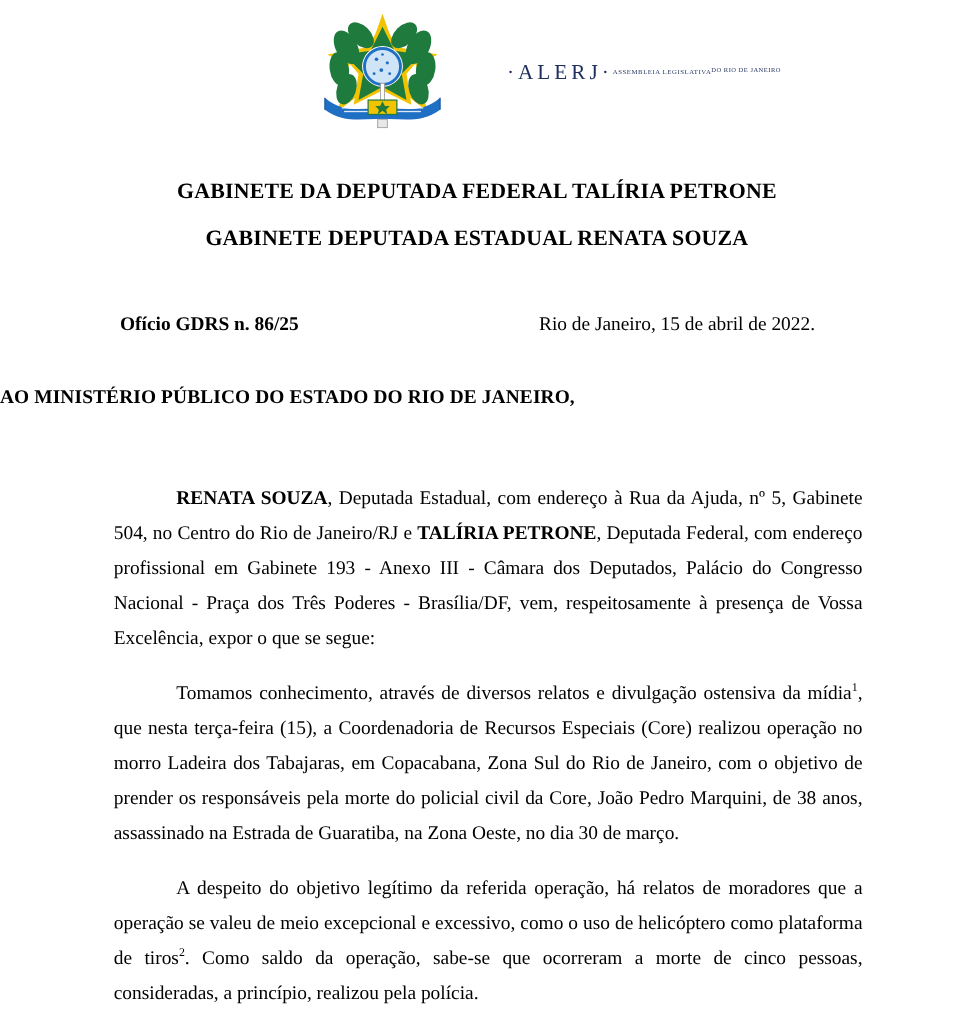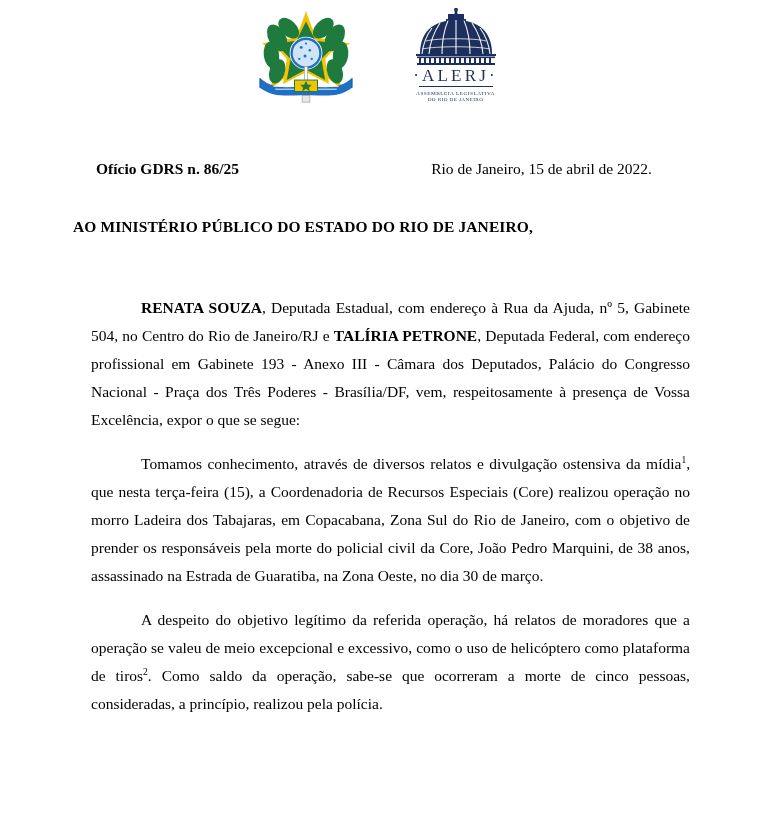--- a/index.html
+++ b/index.html
@@ -38,21 +38,21 @@
     height: 98px;
     position: relative;
     flex: 0 0 auto;
   }
   .logo-alerj {
     width: 100px;
     height: 98px;
     position: relative;
     flex: 0 0 auto;
     display: flex;
-    flex-direction: column;
+    flex-direction: row;
     align-items: center;
   }
   .alerj-word {
     font-family: "Liberation Serif", "DejaVu Serif", serif;
     font-size: 17px;
     letter-spacing: 3.2px;
     color: #1d2f5c;
     line-height: 1;
     margin-top: 1px;
     white-space: nowrap;
@@ -111,21 +111,20 @@
   }
   .ref-date {
     margin-left: auto;
     margin-right: 38px;
     white-space: nowrap;
   }
 
   
   .addressee {
     margin-top: 40px;
-    padding-left: 73px;
     font-size: 15.5px;
     font-weight: bold;
     letter-spacing: 0.1px;
   }
 
   
   .body-block {
     margin-top: 58px;
     padding: 0 73px;
     margin-left: 18px;
@@ -259,20 +258,24 @@
           <rect x="11" y="55" width="78" height="2"></rect>
         </g>
       </svg>
       <div class="alerj-word">·ALERJ·</div>
       <div class="alerj-rule"></div>
       <div class="alerj-sub1">ASSEMBLEIA LEGISLATIVA</div>
       <div class="alerj-sub2">DO RIO DE JANEIRO</div>
     </div>
   </div>
 
+  <div class="title-block">
+    <h1 class="doc-title">GABINETE DA DEPUTADA FEDERAL TALÍRIA PETRONE</h1>
+    <h1 class="doc-title">GABINETE DEPUTADA ESTADUAL RENATA SOUZA</h1>
+  </div>
 
   <div class="ref-row">
     <span class="ref-number">Ofício GDRS n. 86/25</span>
     <span class="ref-date">Rio de Janeiro, 15 de abril de 2022.</span>
   </div>
 
   <div class="addressee">AO MINISTÉRIO PÚBLICO DO ESTADO DO RIO DE JANEIRO,</div>
 
   <div class="body-block">
 

